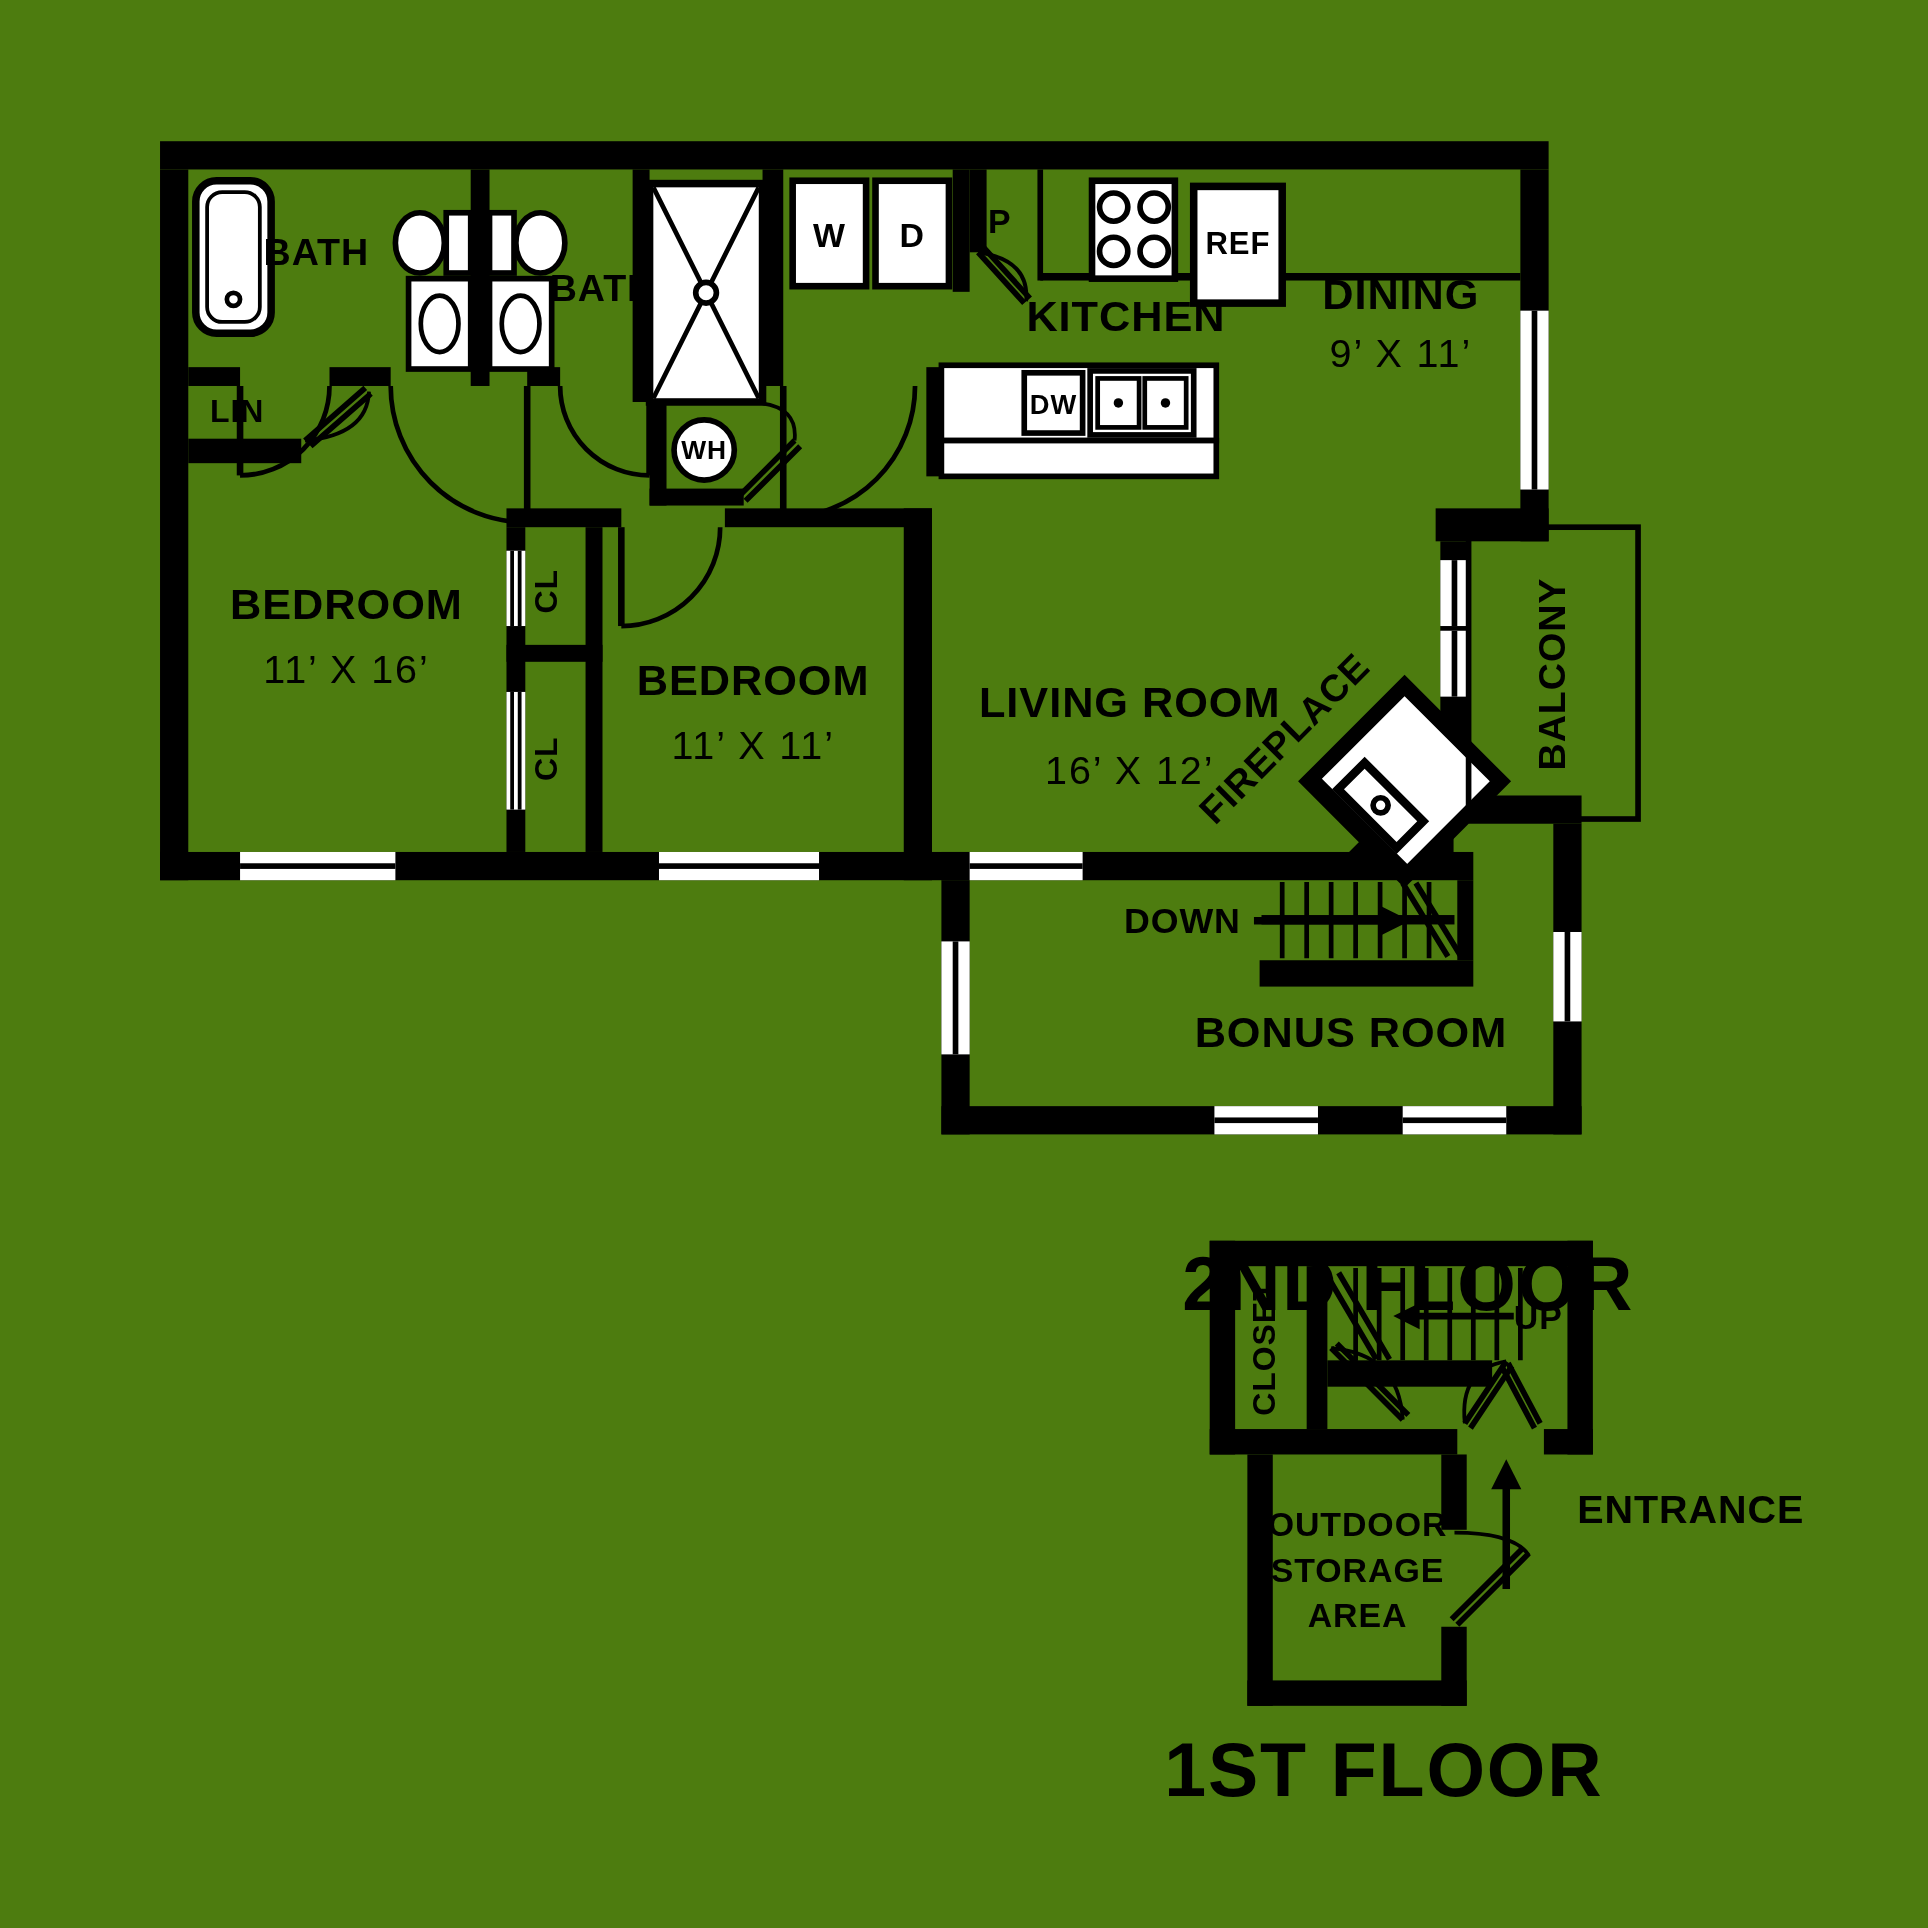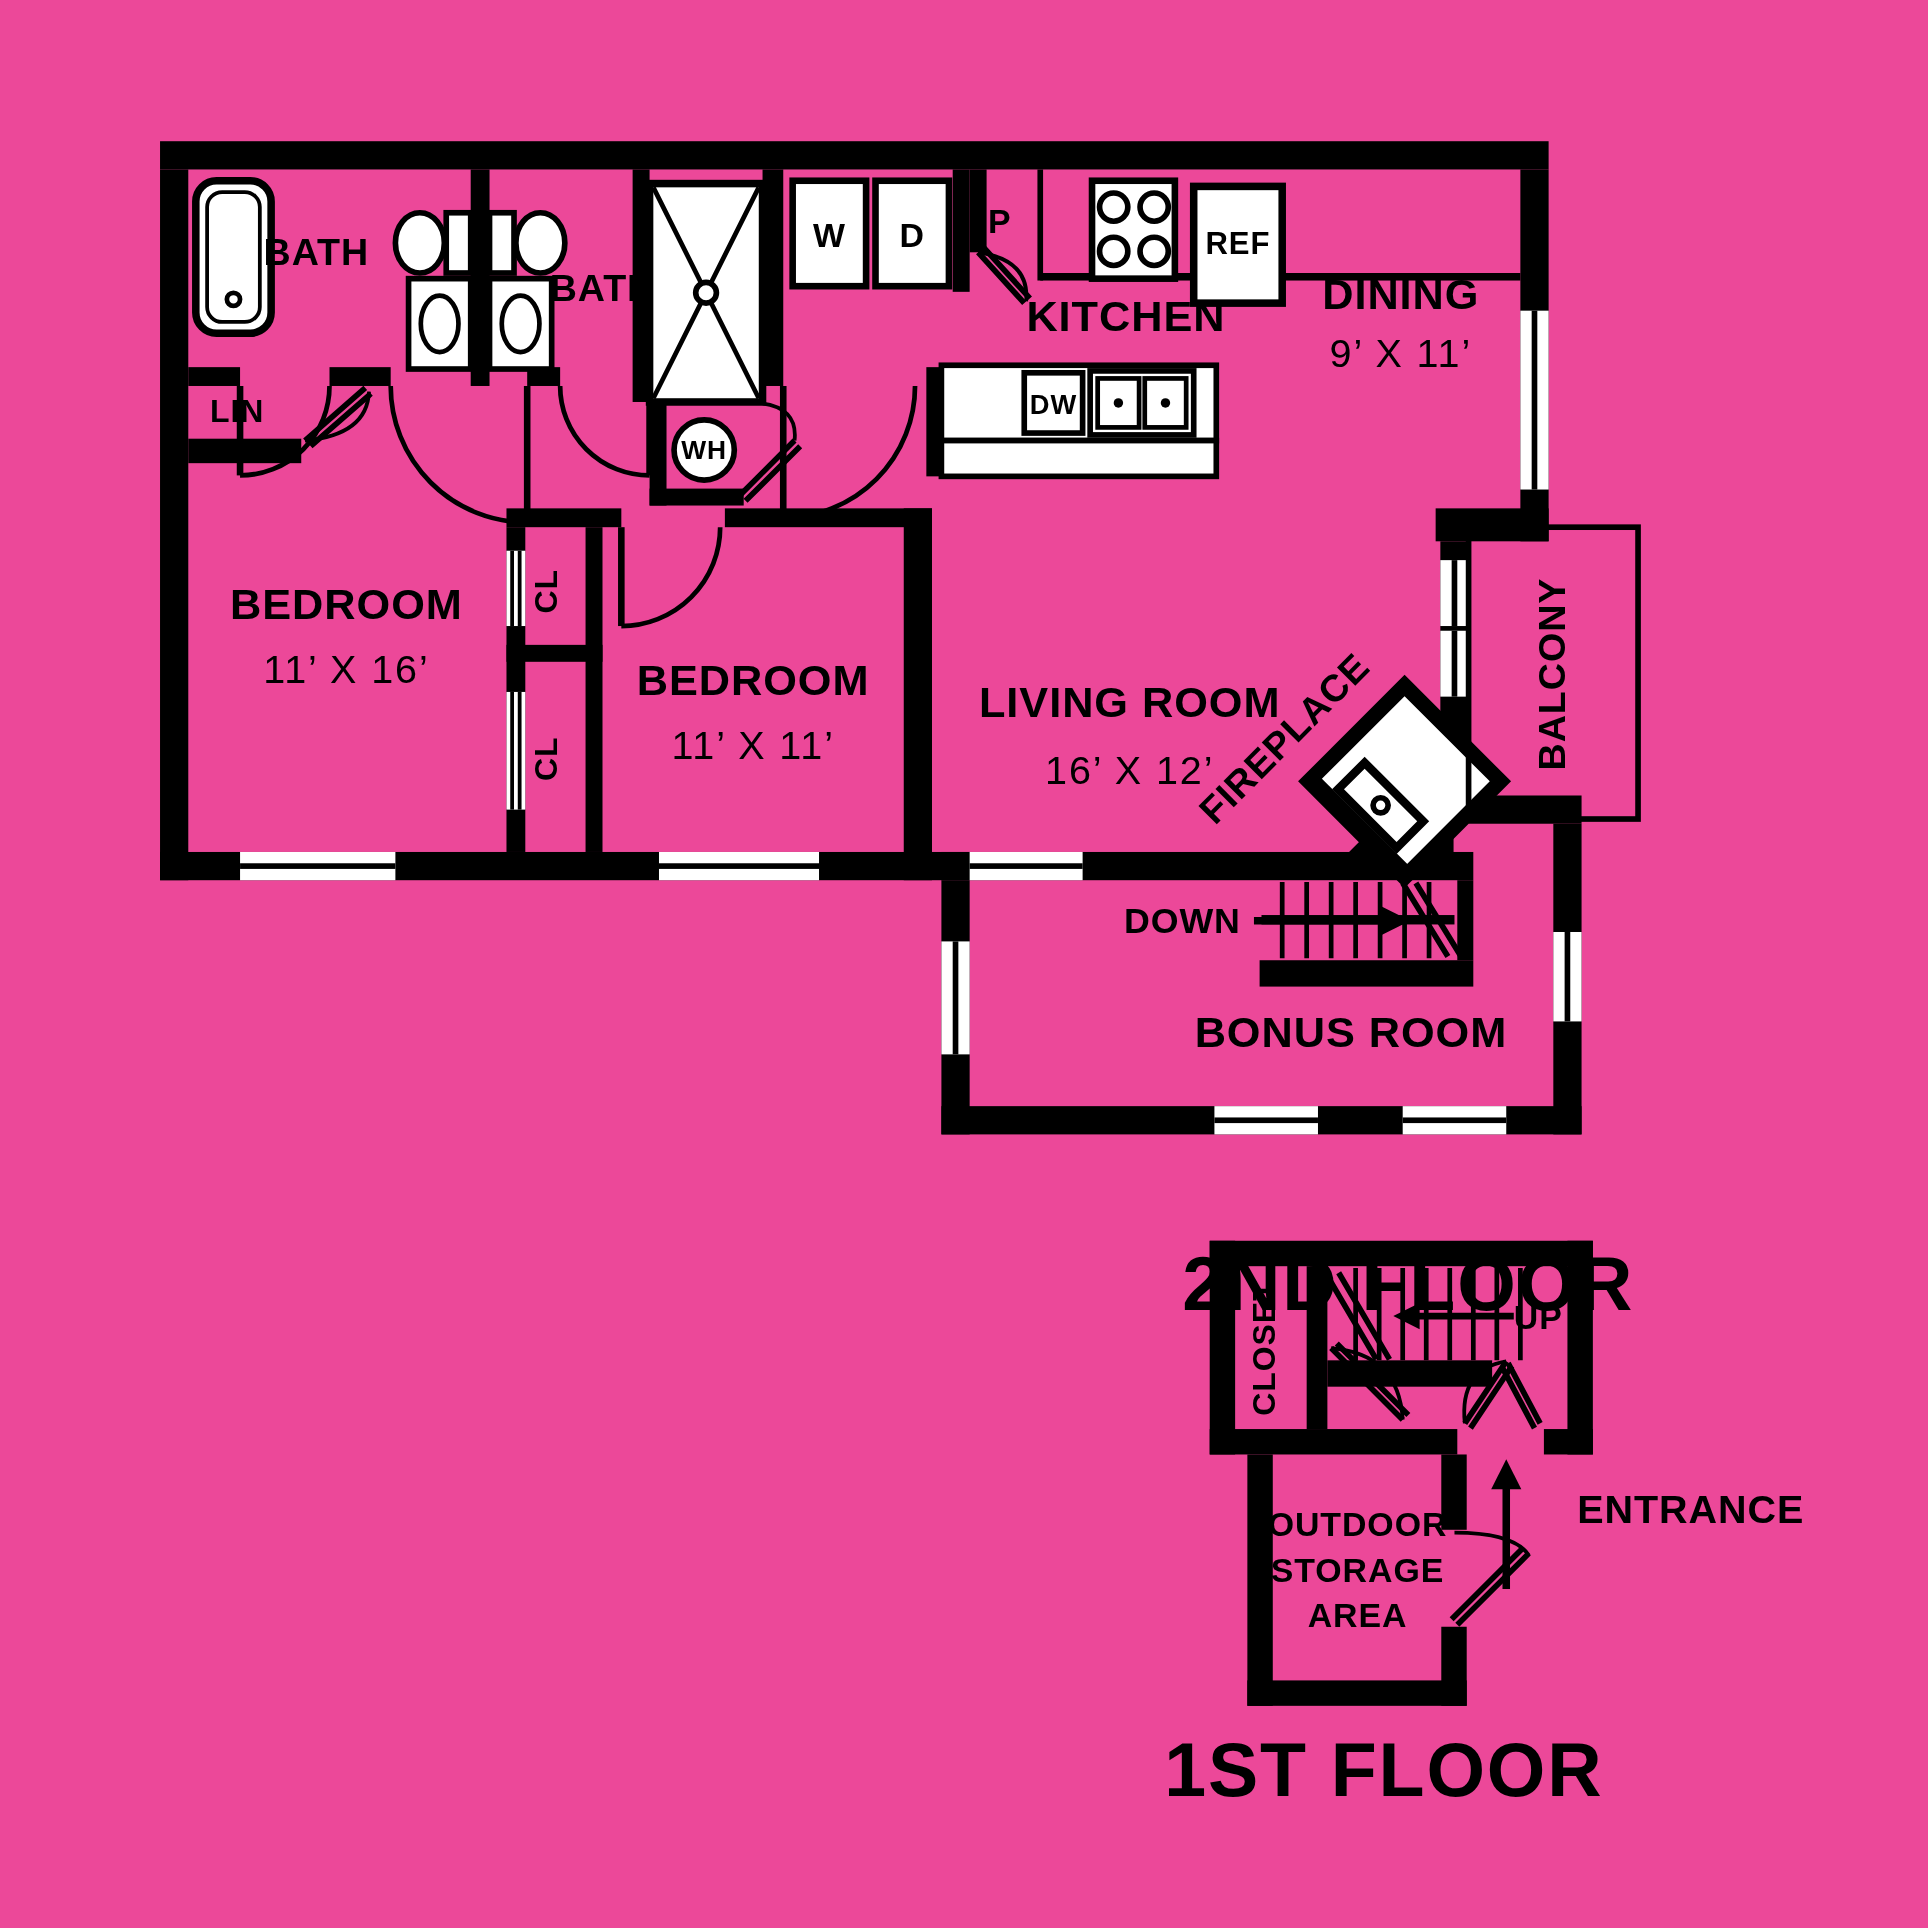--- a/index.html
+++ b/index.html
@@ -1,16 +1,16 @@
 <!DOCTYPE html>
 <html style="font-size:15px"><head>
 <meta charset="utf-8">
 <style>
   html,body{margin:0;padding:0;background:#ffffff;}
-  .stage{width:1928px;height:1928px;position:relative;background:#ec4899;}
+  .stage{width:1928px;height:1928px;position:relative;background:#4d7c0f;}
   svg{display:block;}
   text{font-family:"Liberation Sans", sans-serif;font-weight:700;fill:#000;letter-spacing:1px;}
   .dim{font-weight:500;letter-spacing:2px;}
   .t-lg{font-size:46px;}
   .t-room{font-size:46px;}
   .t-bath{font-size:40px;}
   .t-sm{font-size:34px;}
   .t-xs{font-size:28px;}
   .t-app{font-size:36px;}
   .t-title{font-size:80px;letter-spacing:2px;}

